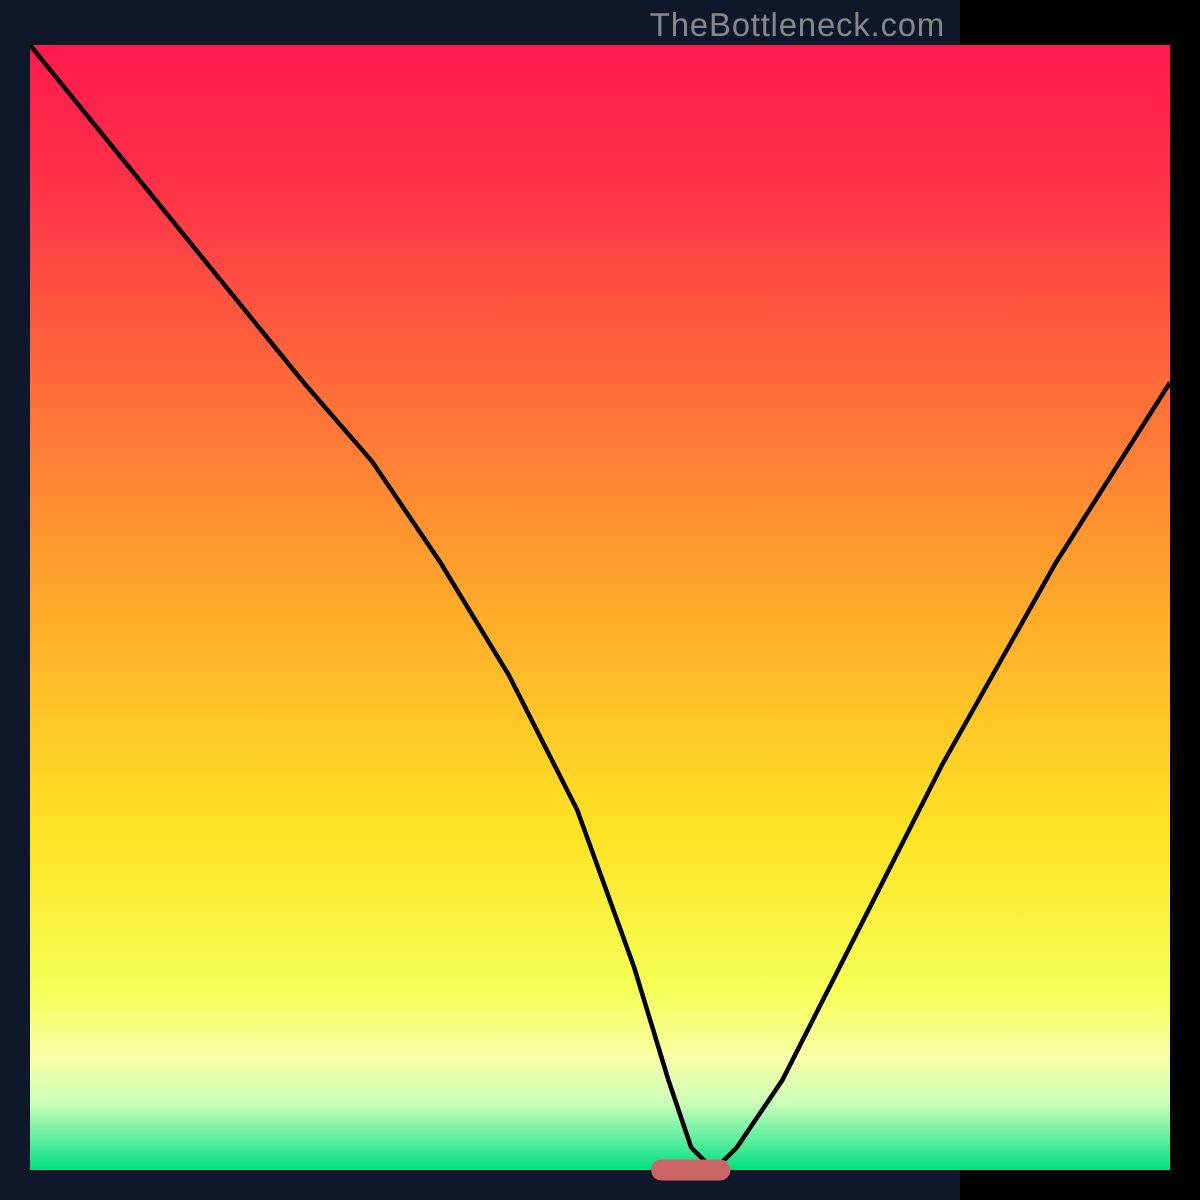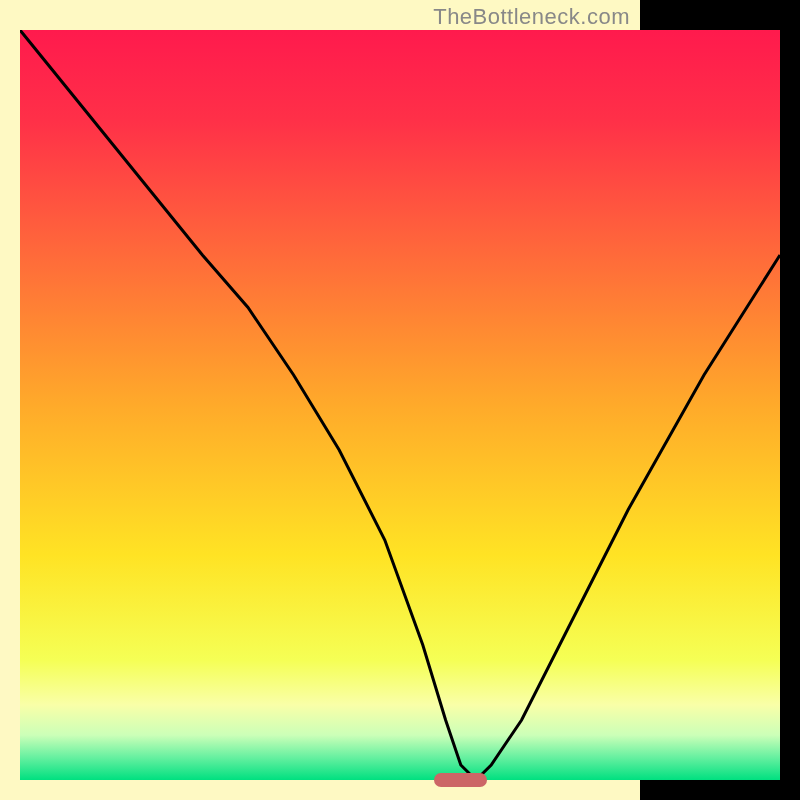--- a/index.html
+++ b/index.html
@@ -8,21 +8,21 @@
     width: 800px;
     height: 800px;
     background: #000;
     overflow: hidden;
     font-family: Arial, Helvetica, sans-serif;
   }
   .frame {
     position: relative;
     width: 640px;
     height: 800px;
-    background: #fef9c3;
+    background: #0f172a;
   }
   .watermark {
     position: absolute;
     top: 4px;
     right: 10px;
     color: #888;
     font-size: 22px;
     font-weight: 500;
     letter-spacing: 0.5px;
     z-index: 10;

